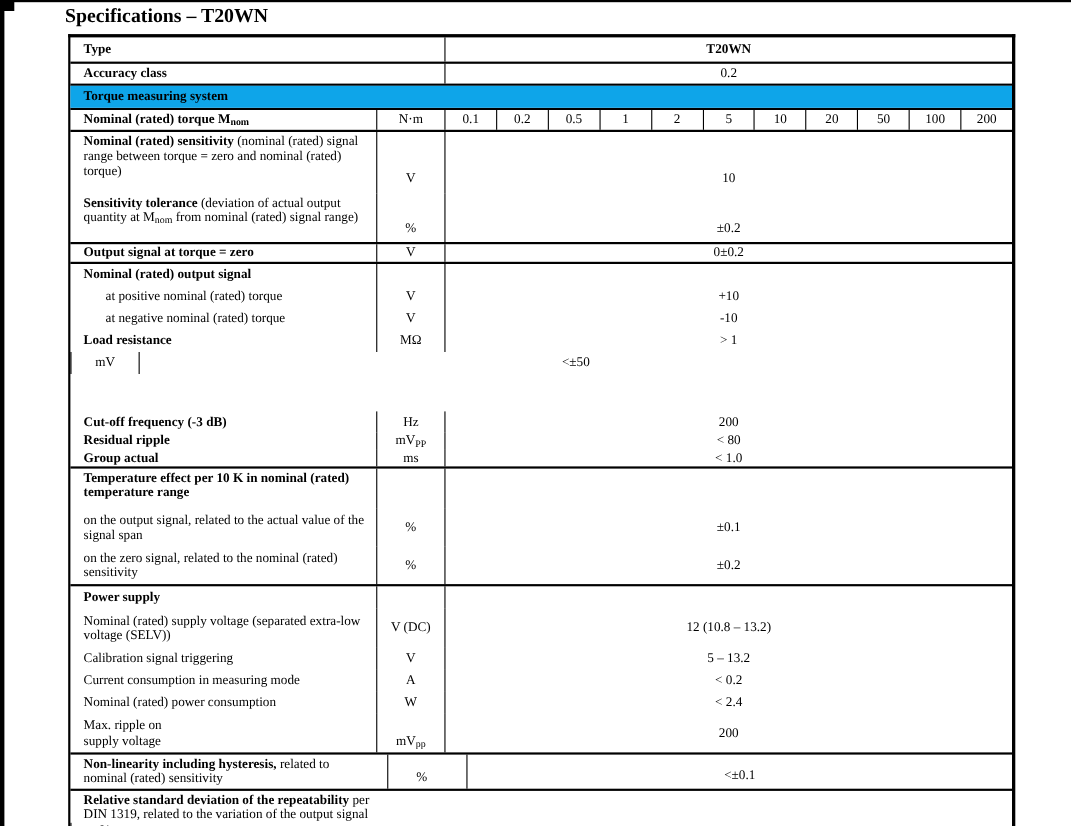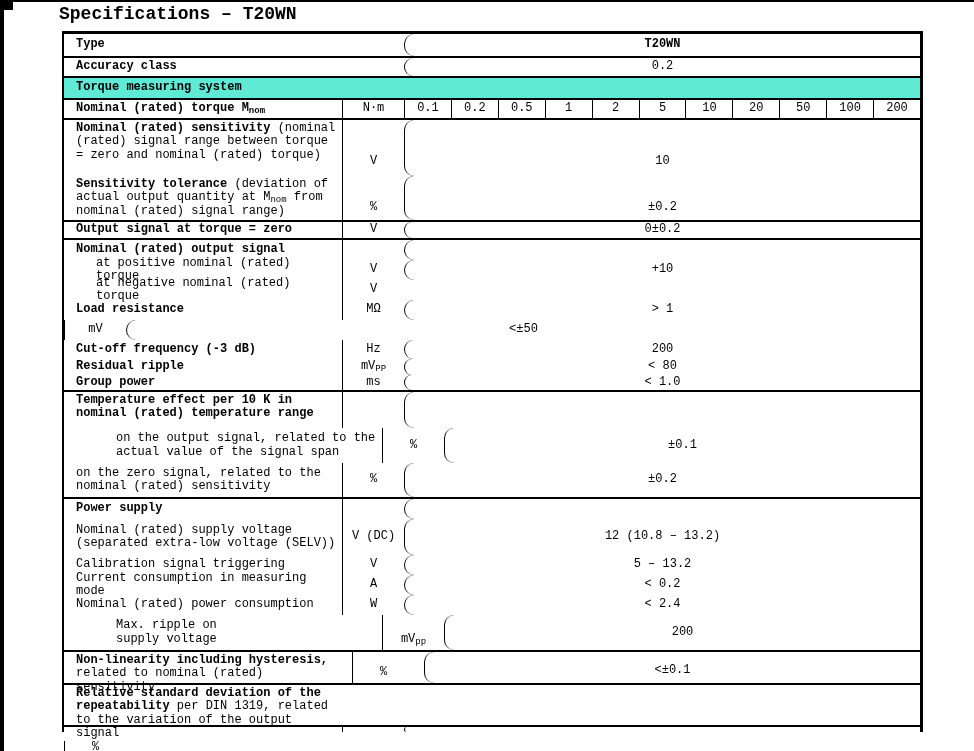--- a/index.html
+++ b/index.html
@@ -1,49 +1,49 @@
 <!DOCTYPE html>
 <html><head>
 <meta charset="utf-8">
 <style>
   html,body{margin:0;padding:0;background:#fff;}
   .page{position:relative;width:974px;height:751px;background:#ffffff;overflow:hidden;
-        font-family:Liberation Mono, monospace;color:#000;}
+        font-family:Liberation Serif, serif;color:#000;}
   .scan-top{position:absolute;left:0;top:0;width:974px;height:2px;background:#000;}
   .scan-left{position:absolute;left:0;top:0;width:4px;height:751px;background:#000;}
   .scan-corner{position:absolute;left:0;top:0;width:13px;height:10px;background:#000;}
   .title{position:absolute;left:59px;top:4px;font-size:18px;font-weight:bold;}
 
   .spec-table{position:absolute;left:62px;top:31px;width:861px;box-sizing:border-box;
               border:2px solid #000;border-top-width:3px;border-right-width:3px;border-bottom:none;
               font-size:12px;line-height:1.12;}
   .row,.block{border-top:2px solid #000;box-sizing:border-box;}
   .spec-table > .row:first-child{border-top:none;}
   .row,.subrow{display:flex;box-sizing:border-box;}
 
   .lab{width:278px;box-sizing:border-box;padding:2px 6px 0 12px;}
   .lab-wide{width:340px;box-sizing:border-box;padding:0 6px 0 12px;display:flex;align-items:center;text-align:right;}
   .lab.vc{display:flex;align-items:center;padding-top:0;}
   .lab.ind{padding-left:32px;}
   .unit{width:62px;box-sizing:border-box;border-left:1px solid #000;display:flex;
         align-items:center;justify-content:center;text-align:center;}
   .val{flex:1;box-sizing:border-box;border-left:1px solid #000;display:flex;
-       align-items:center;justify-content:center;text-align:center;border-radius:10px;}
+       align-items:center;justify-content:center;text-align:center;}
   .num{flex:1;box-sizing:border-box;border-left:1px solid #000;display:flex;
        align-items:center;justify-content:center;}
   .bold{font-weight:bold;}
   .be{align-items:flex-end;}
   .pb4{padding-bottom:4px;} .pb6{padding-bottom:6px;} .pb8{padding-bottom:8px;}
 
-  .section{height:20px;background:#5eead4;display:flex;align-items:center;
+  .section{height:20px;background:#0ea5e9;display:flex;align-items:center;
            padding:0 6px 0 12px;font-weight:bold;box-sizing:border-box;}
 
-  .h7{height:7px;} .h15{height:15px;} .h16{height:16px;} .h18{height:18px;} .h19{height:19px;}
+  .h7{height:7px;} .h15{height:15px;} .h16{height:16px;} .h18{height:18px;} .h19{height:19px;margin-top:34px;}
   .h20{height:20px;} .h21{height:20px;} .h22{height:22px;} .h33{height:33px;gap:10px;} .h34{height:34px;}
-  .h35{height:35px;padding-left:40px;} .h36{height:36px;} .h42{height:42px;flex-direction:column;} .h44{height:44px;} .h56{height:56px;}
+  .h35{height:35px;} .h36{height:36px;} .h42{height:42px;flex-direction:column;} .h44{height:44px;} .h56{height:56px;}
 
   sub{font-size:9px;vertical-align:-2px;line-height:0;}
   .line{display:block;}
 </style>
 </head>
 <body>
 
 <div class="page">
   <div class="scan-top"></div>
   <div class="scan-left"></div>
@@ -115,20 +115,21 @@
         <div class="val"></div>
       </div>
       <div class="subrow h21">
         <div class="lab vc ind">at positive nominal (rated) torque</div>
         <div class="unit">V</div>
         <div class="val">+10</div>
       </div>
       <div class="subrow h21">
         <div class="lab vc ind">at negative nominal (rated) torque</div>
         <div class="unit">V</div>
+        <div class="val">-10</div>
       </div>
       <div class="subrow h21">
         <div class="lab vc bold">Load resistance</div>
         <div class="unit">MΩ</div>
         <div class="val">&gt; 1</div>
       </div>
       <div class="subrow h21">
         <div class="unit">mV</div>
         <div class="val">&lt;±50</div>
       </div>
@@ -138,21 +139,21 @@
         <div class="val">200</div>
       </div>
       <div class="subrow h16">
         <div class="lab vc bold">Residual ripple</div>
         <div class="unit">
           <span><span>mV</span><sub>PP</sub></span>
         </div>
         <div class="val">&lt; 80</div>
       </div>
       <div class="subrow h15">
-        <div class="lab vc bold">Group power</div>
+        <div class="lab vc bold">Group actual</div>
         <div class="unit">ms</div>
         <div class="val">&lt; 1.0</div>
       </div>
     </div>
 
     <div class="block">
       <div class="subrow h36">
         <div class="lab bold">Temperature effect per 10 K in nominal (rated) temperature range</div>
         <div class="unit"></div>
         <div class="val"></div>

